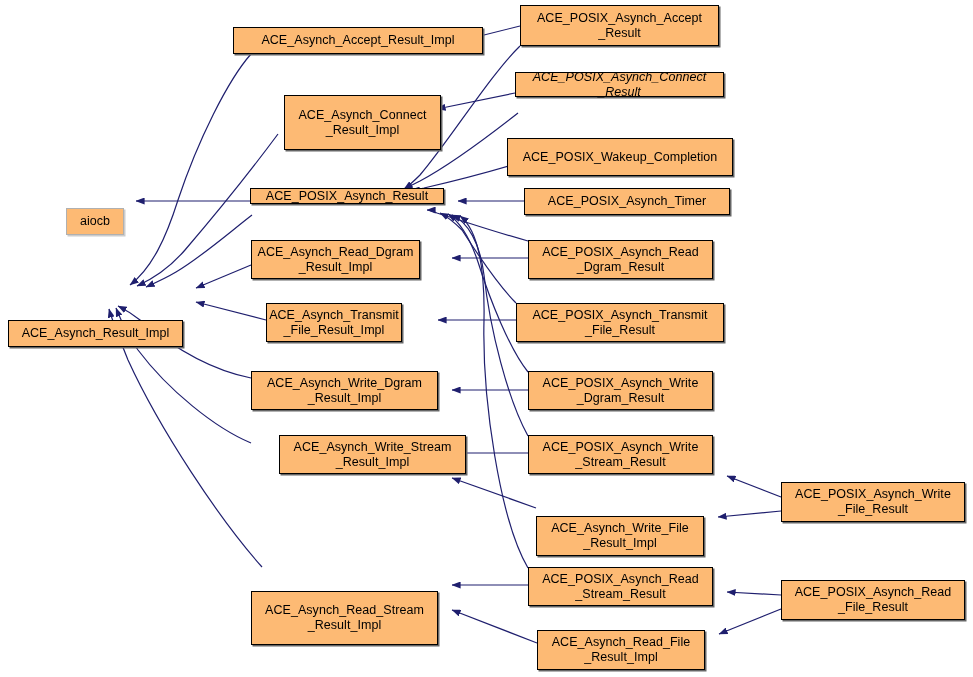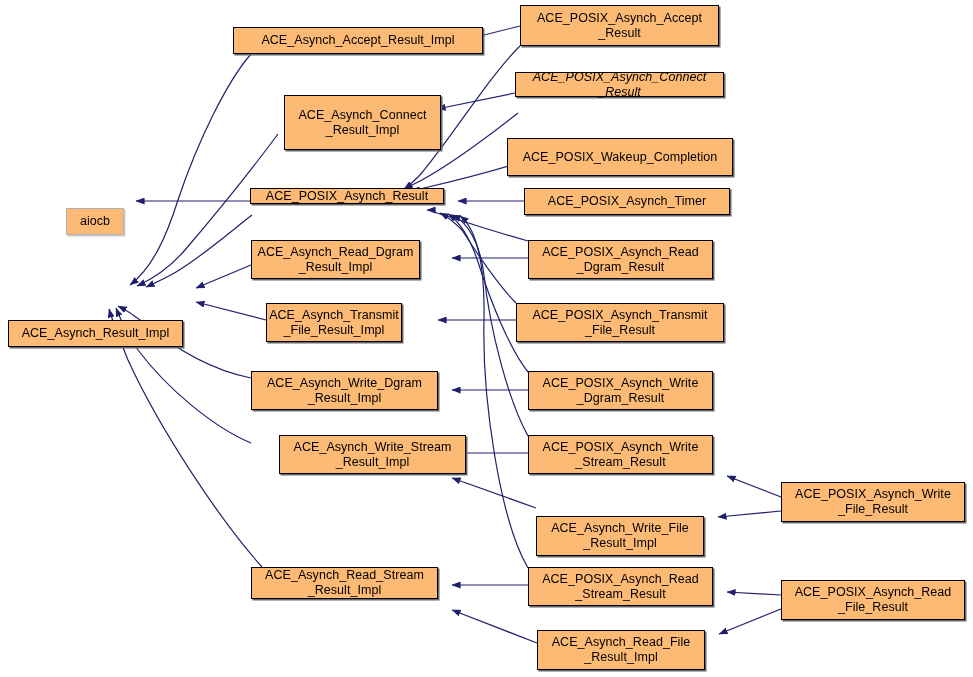--- a/index.html
+++ b/index.html
@@ -87,21 +87,21 @@
 _Result_Impl</span></div>
       <div class="node" style="left: 250px; top: 188px; width: 194px; height: 16px;"><span class="lbl">ACE_POSIX_Asynch_Result</span></div>
       <div class="node" style="left: 251px; top: 240px; width: 169px; height: 39px;"><span class="lbl">ACE_Asynch_Read_Dgram
 _Result_Impl</span></div>
       <div class="node" style="left: 266px; top: 303px; width: 136px; height: 39px;"><span class="lbl">ACE_Asynch_Transmit
 _File_Result_Impl</span></div>
       <div class="node" style="left: 251px; top: 371px; width: 187px; height: 39px;"><span class="lbl">ACE_Asynch_Write_Dgram
 _Result_Impl</span></div>
       <div class="node" style="left: 251px; top: 435px; width: 187px; height: 39px; margin-left: 28px;"><span class="lbl">ACE_Asynch_Write_Stream
 _Result_Impl</span></div>
-      <div class="node" style="left: 251px; top: 567px; width: 187px; height: 32px;"><span class="lbl">ACE_Asynch_Read_Stream
+      <div class="node" style="left: 251px; top: 591px; width: 187px; height: 54px;"><span class="lbl">ACE_Asynch_Read_Stream
 _Result_Impl</span></div>
       <div class="node" style="left: 520px; top: 5px; width: 199px; height: 41px;"><span class="lbl">ACE_POSIX_Asynch_Accept
 _Result</span></div>
       <div class="node" style="left: 515px; top: 72px; width: 209px; height: 25px; font-style: italic;"><span class="lbl">ACE_POSIX_Asynch_Connect
 _Result</span></div>
       <div class="node" style="left: 507px; top: 138px; width: 226px; height: 38px;"><span class="lbl">ACE_POSIX_Wakeup_Completion</span></div>
       <div class="node" style="left: 524px; top: 188px; width: 206px; height: 27px;"><span class="lbl">ACE_POSIX_Asynch_Timer</span></div>
       <div class="node" style="left: 528px; top: 240px; width: 185px; height: 39px;"><span class="lbl">ACE_POSIX_Asynch_Read
 _Dgram_Result</span></div>
       <div class="node" style="left: 516px; top: 303px; width: 208px; height: 39px;"><span class="lbl">ACE_POSIX_Asynch_Transmit

